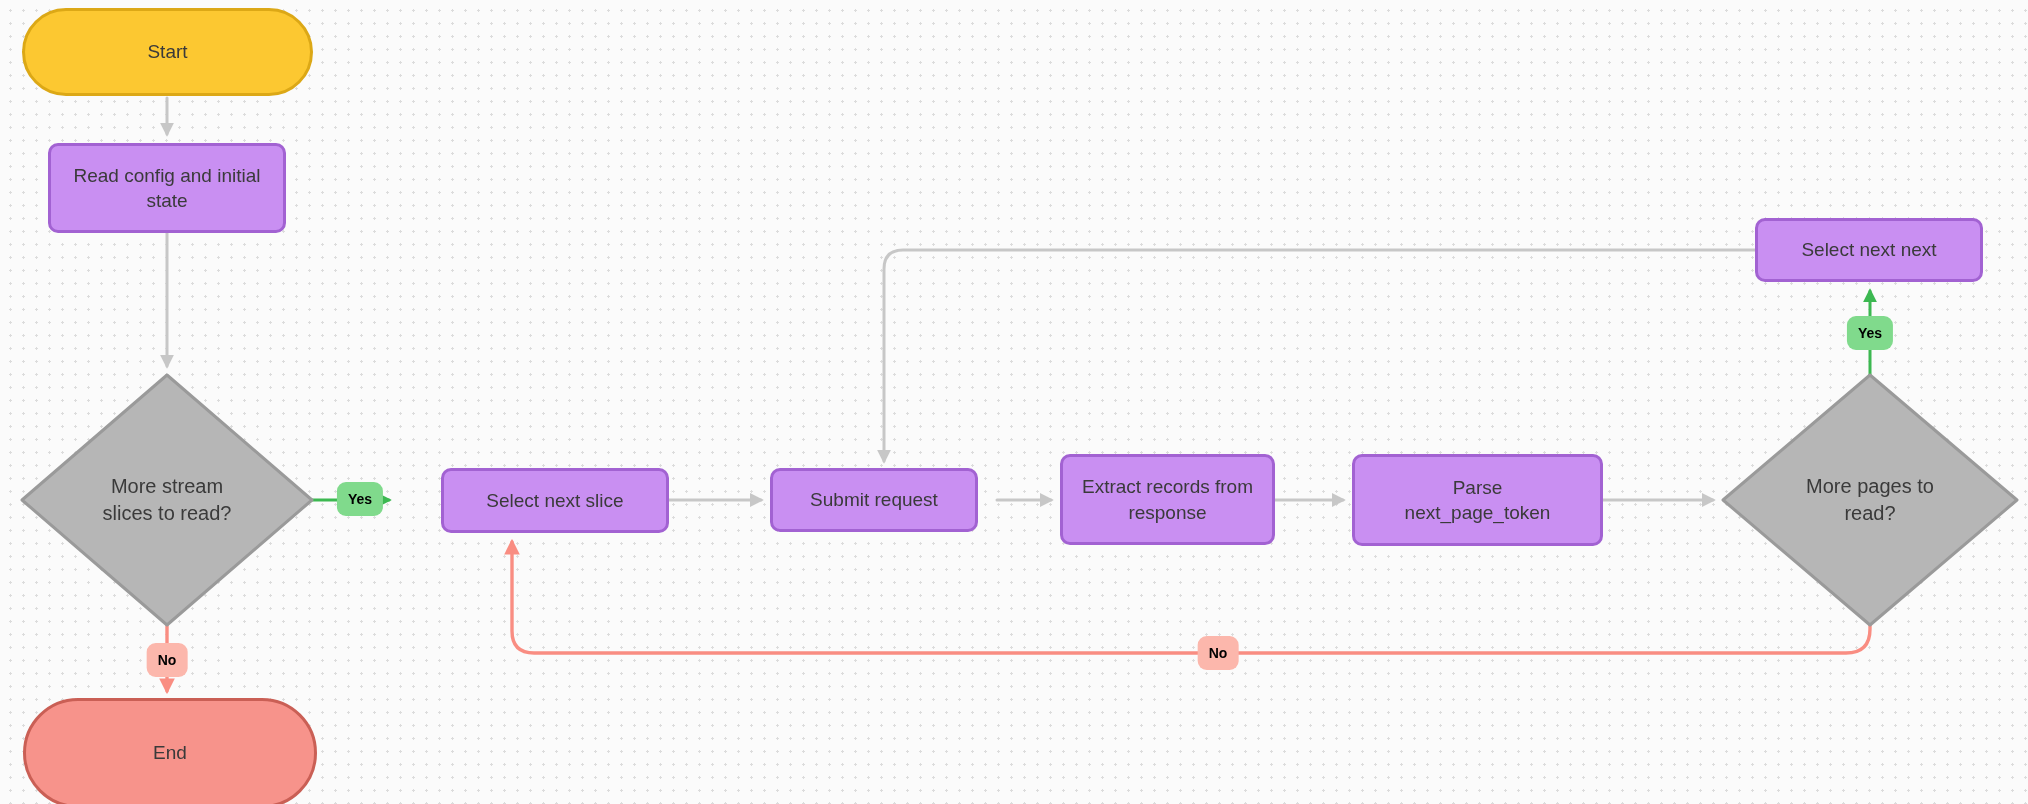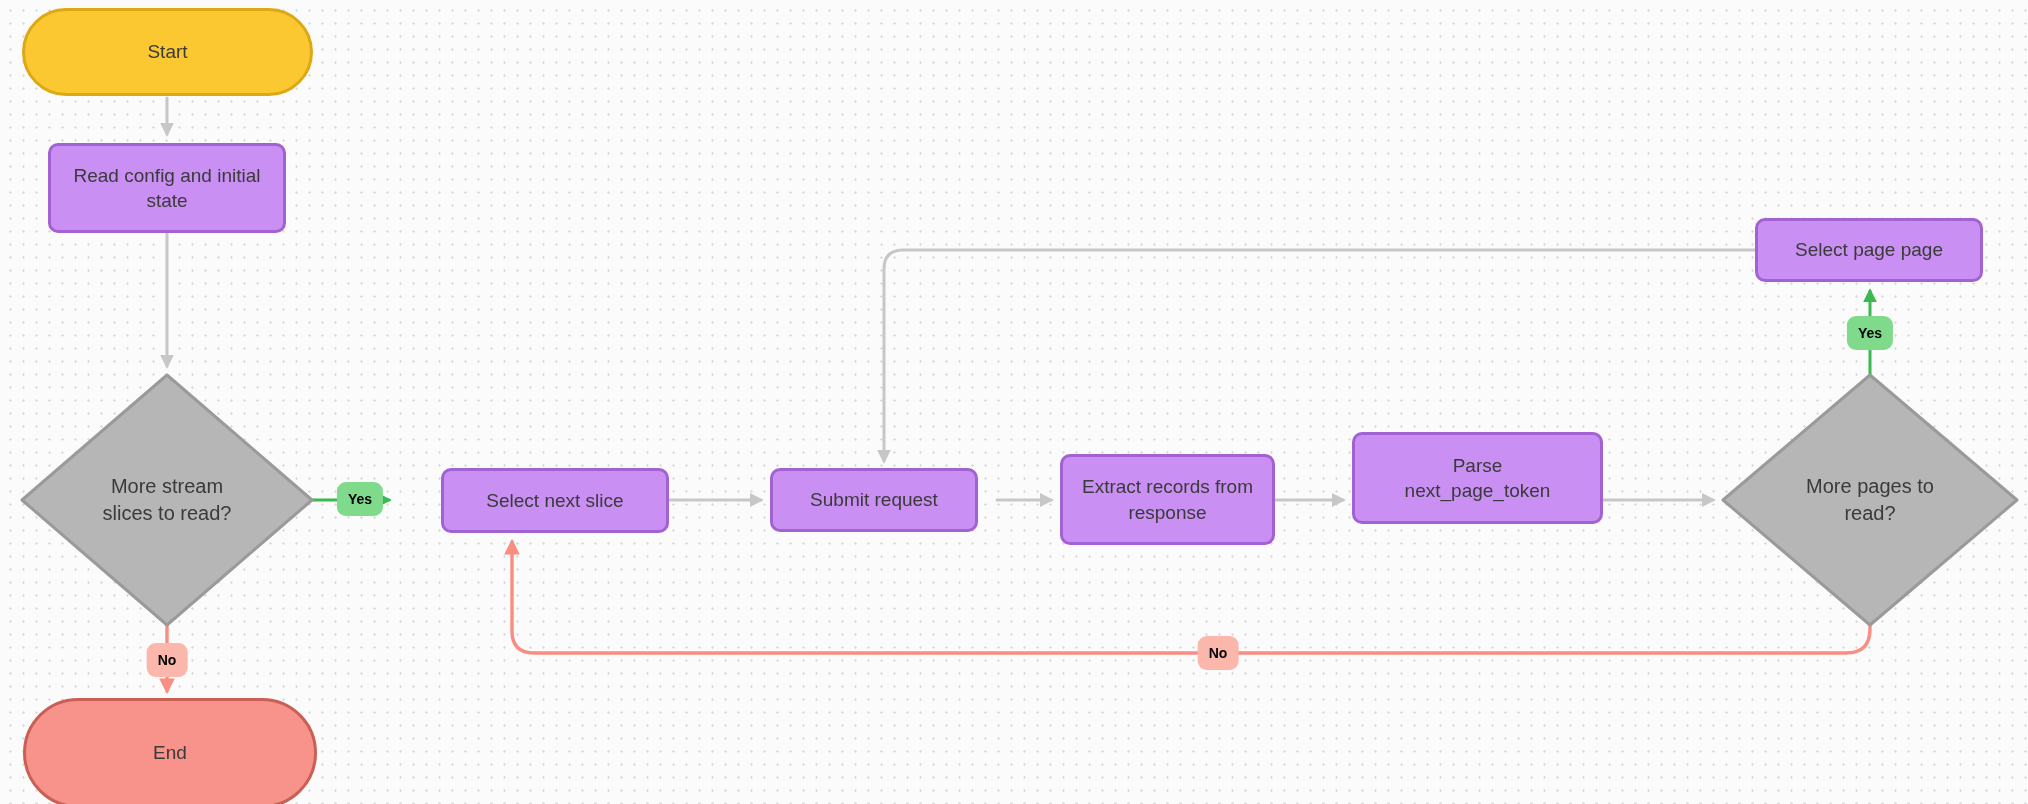--- a/index.html
+++ b/index.html
@@ -133,27 +133,27 @@
   <div class="diamond-label" style="left:167px; top:500px;">More stream
 slices to read?</div>
 
   <div class="node process" style="left:397px; top:468px; width:228px; height:65px;margin-left:44px;">Select next slice</div>
 
   <div class="node process" style="left:770px; top:468px; width:208px; height:64px;">Submit request</div>
 
   <div class="node process" style="left:1060px; top:454px; width:215px; height:91px;">Extract records from
 response</div>
 
-  <div class="node process" style="left:1352px; top:432px; width:251px; height:92px;">Parse
+  <div class="node process" style="left:1352px; top:454px; width:251px; height:92px;">Parse
 next_page_token</div>
 
   <div class="diamond-label" style="left:1870px; top:500px;">More pages to
 read?</div>
 
-  <div class="node process" style="left:1755px; top:218px; width:228px; height:64px;">Select page page</div>
+  <div class="node process" style="left:1755px; top:218px; width:228px; height:64px;">Select next next</div>
 
   <div class="node terminator finish" style="left:23px; top:698px; width:294px; height:110px;">End</div>
 
   <div class="badge green" style="left:360px; top:499px;">Yes</div>
 
   <div class="badge red" style="left:167px; top:660px;">No</div>
 
   <div class="badge green" style="left:1870px; top:333px;">Yes</div>
 
   <div class="badge red" style="left:1218px; top:653px;">No</div>

